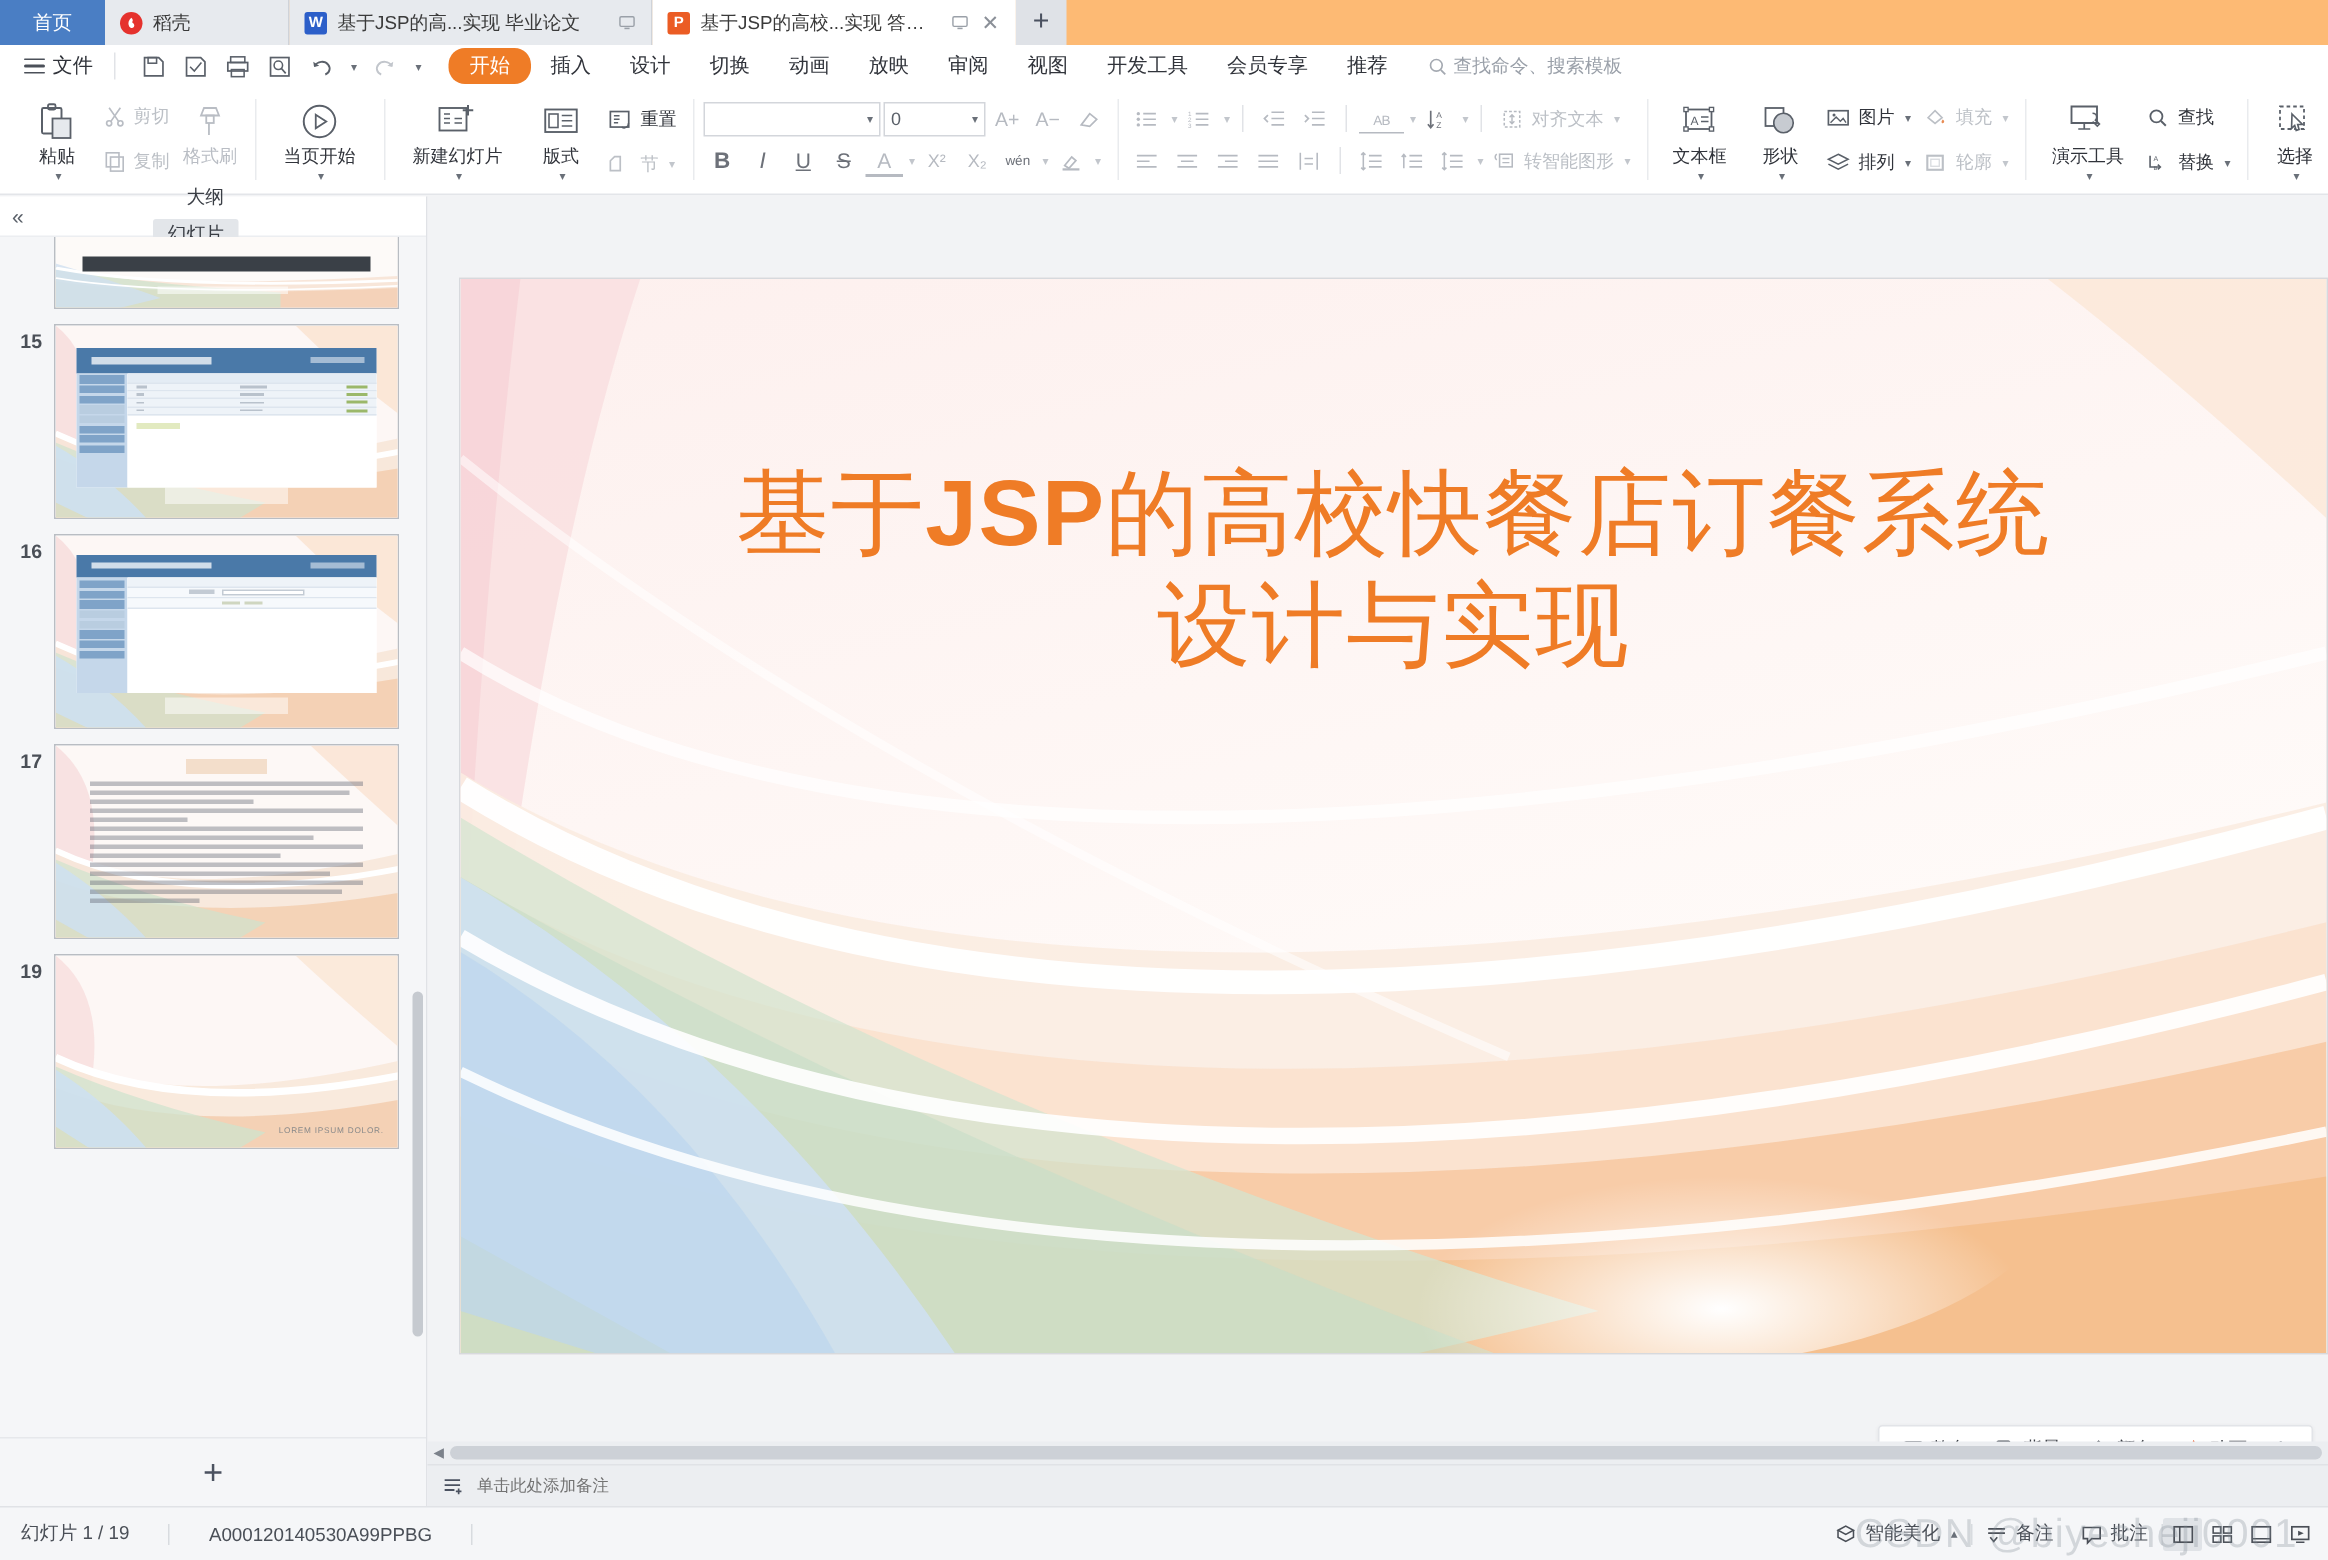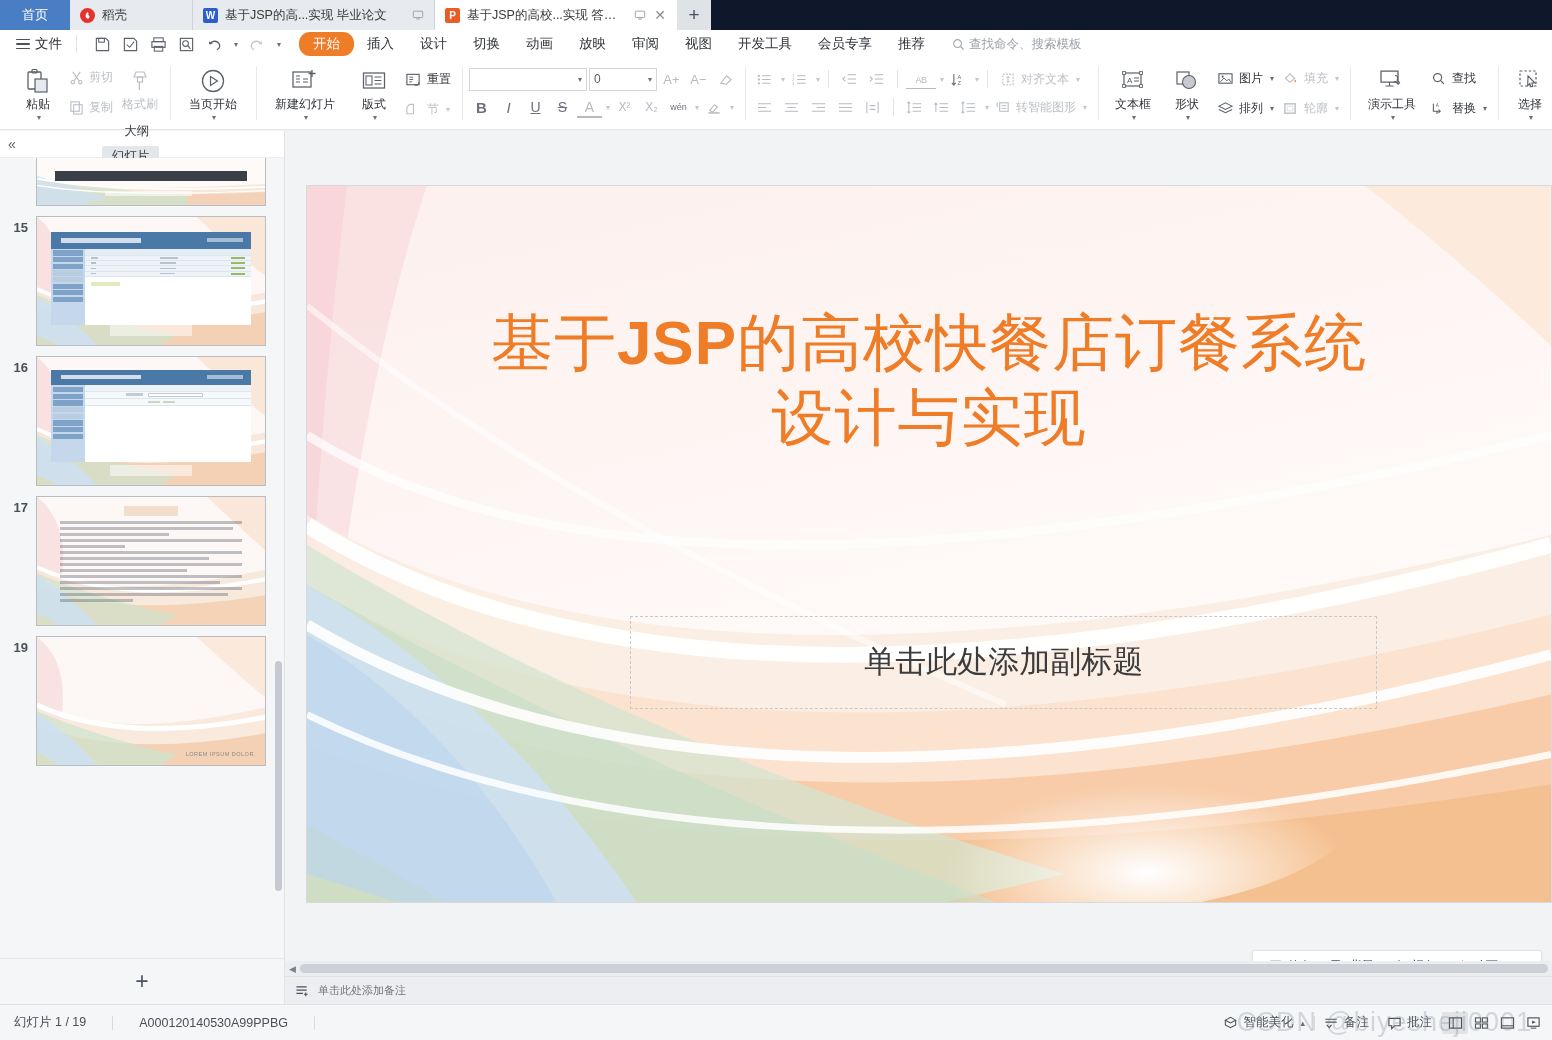--- a/index.html
+++ b/index.html
@@ -7,21 +7,21 @@
     width: 1552px; height: 1040px;
     overflow: hidden;
     font-family: "Liberation Sans", "DejaVu Sans", sans-serif;
     background: #f2f3f5;
     -webkit-font-smoothing: antialiased;
   }
 
   
   .tabbar {
     height: 30px;
-    background: #0f172a;
+    background: #fdba74;
     display: flex;
     align-items: flex-end;
     position: relative;
   }
   .tab-home {
     width: 70px; height: 30px;
     background: #4a7ec4;
     color: #ffffff;
     font-size: 13px;
     display: flex; align-items: center; justify-content: center;
@@ -1089,23 +1089,20 @@
             <path d="M0 250 Q350 470 1246 250" stroke="#ffffff" stroke-width="9" fill="none" opacity=".7"></path>
             <path d="M0 120 Q260 330 700 520" stroke="#ffffff" stroke-width="6" fill="none" opacity=".55"></path>
             <ellipse cx="770" cy="600" rx="300" ry="130" fill="url(#glow)"></ellipse>
           </svg>
         </div>
 
         <div class="slide-title">
           <span>基于</span><b>JSP</b><span>的高校快餐店订餐系统</span><br><span>设计与实现</span>
         </div>
 
-        <div class="subtitle-box">
-          <span>单击此处添加副标题</span>
-        </div>
       </div>
     </div>
 
     <div class="float-tools">
       <div class="ft-item">
         <svg width="15" height="15" viewBox="0 0 16 16">
             <rect x="2" y="2.5" width="12" height="11" rx="1" fill="none" stroke="#4a5058" stroke-width="1.15"></rect>
             <path d="M8 5v5M6 8.3l2 2 2-2" fill="none" stroke="#4a5058" stroke-width="1.15"></path>
             <rect x="4" y="11.5" width="8" height="1.1" fill="#4a5058"></rect>
           </svg>

